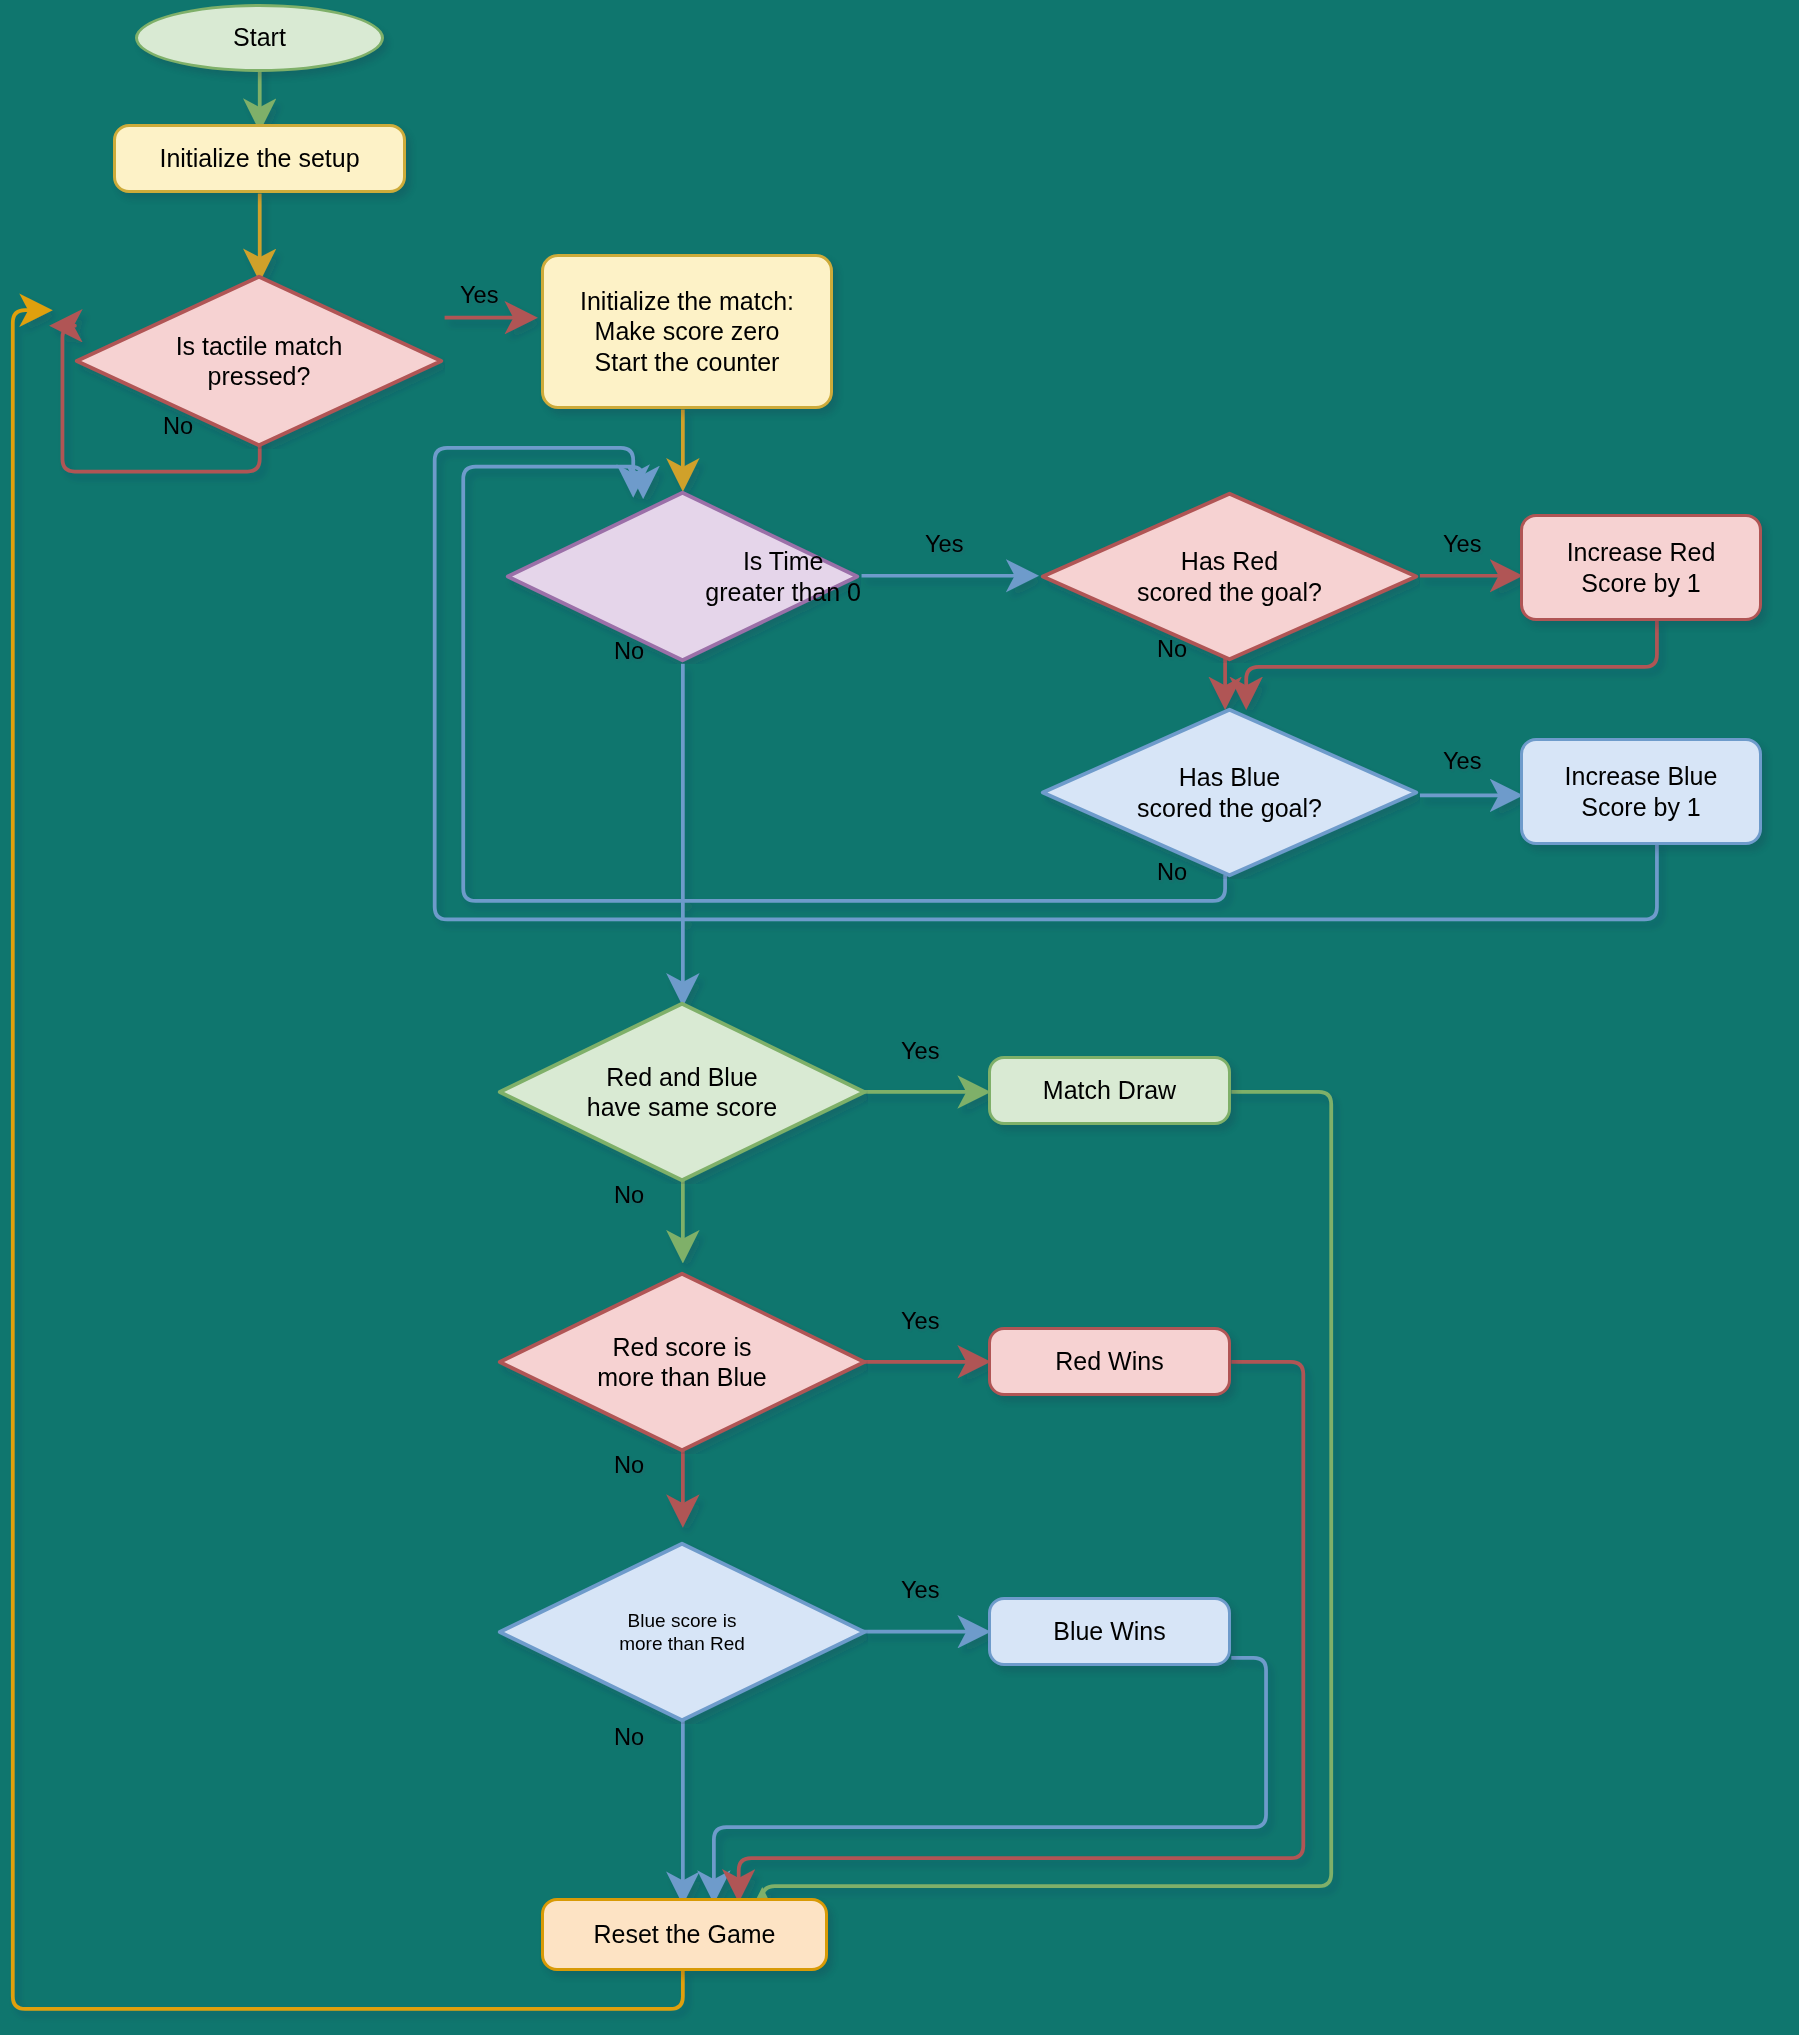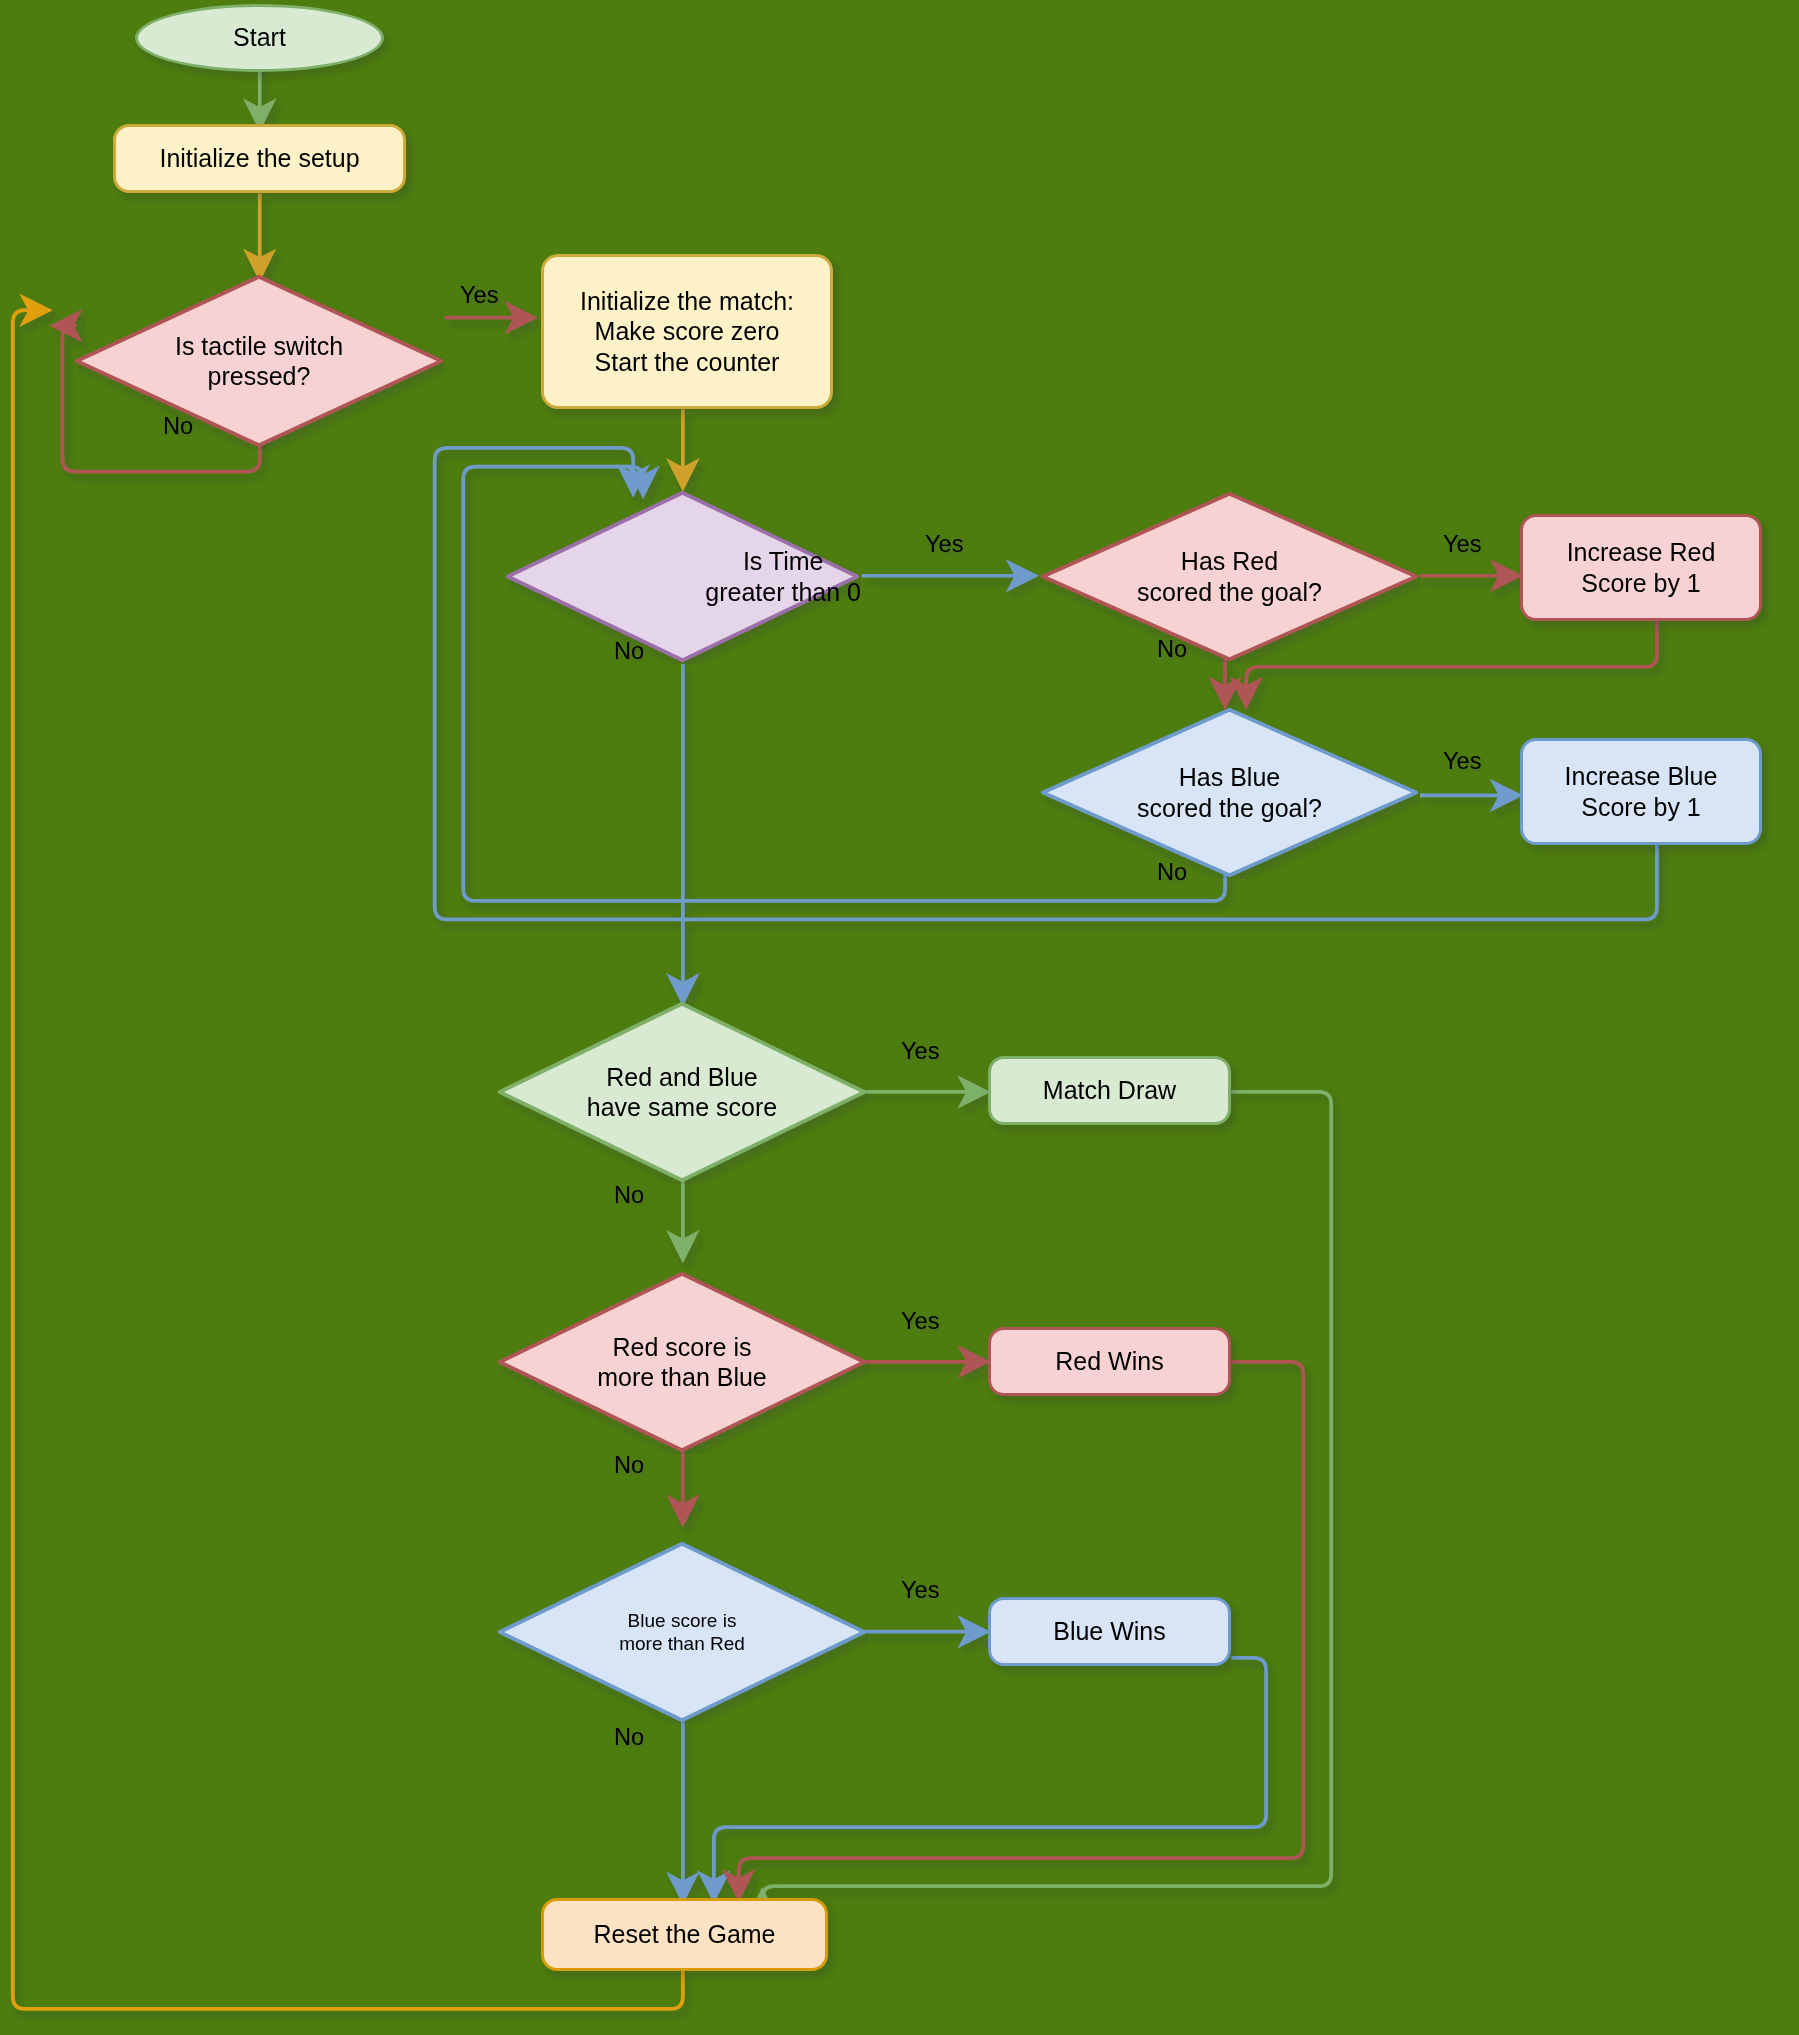--- a/index.html
+++ b/index.html
@@ -1,17 +1,17 @@
 <!DOCTYPE html>
 <html style="font-size:10px"><head>
 <meta charset="utf-8">
 <style>
   html,body{margin:0;padding:0;background:#ffffff;}
   body{font-family:"Liberation Sans","DejaVu Sans",sans-serif;}
-  #canvas{position:relative;width:1800px;height:2035px;background:#4d7c0f;overflow:hidden;}
+  #canvas{position:relative;width:1800px;height:2035px;background:#0f766e;overflow:hidden;}
   svg.edges{position:absolute;left:0;top:0;width:1800px;height:2035px;}
 
   .node{position:absolute;box-sizing:border-box;display:flex;align-items:center;
         justify-content:center;text-align:center;color:#000;line-height:1.22;}
   .node .txt{white-space:pre-line;}
 
   
   .box{border-radius:16px;border-width:3.1px;border-style:solid;
        box-shadow:4.3px 5.6px 6.2px rgba(30,30,70,.16);}
 
@@ -122,21 +122,21 @@
   </div>
 
   <div class="node box c-yellow" style="left:113px;top:124px;width:293px;height:69px;font-size:25px;">
     <span class="txt">Initialize the setup</span>
   </div>
 
   <div class="node diamond" style="left:73px;top:273px;width:372px;height:176px;font-size:25px;">
     <svg class="dshape" viewBox="0 0 600 284" preserveAspectRatio="none">
       <polygon points="300,6 594,142 300,278 6,142" fill="#f6d2d2" stroke="#b05555" stroke-width="6" stroke-linejoin="round" filter="url(#sh)"></polygon>
     </svg>
-    <span class="txt">Is tactile switch
+    <span class="txt">Is tactile match
 pressed?</span>
   </div>
 
   <div class="node box c-yellow" style="left:541px;top:254px;width:292px;height:155px;font-size:25px;border-radius:17px;">
     <span class="txt">Initialize the match:
 Make score zero
 Start the counter</span>
   </div>
 
   <div class="node diamond" style="left:504px;top:489px;width:357px;height:175px;font-size:25px;justify-content:flex-end;">

